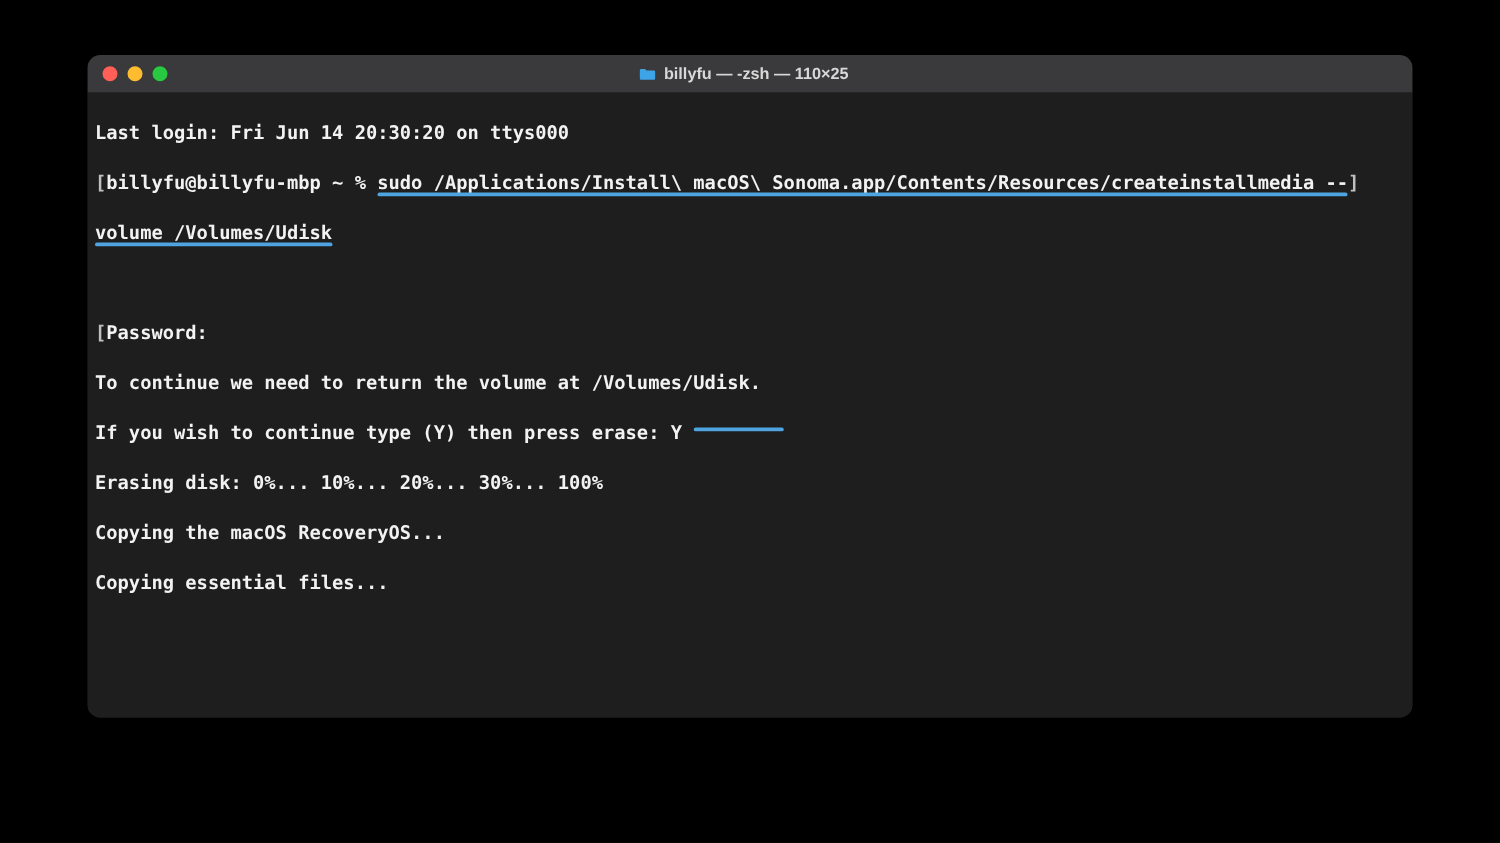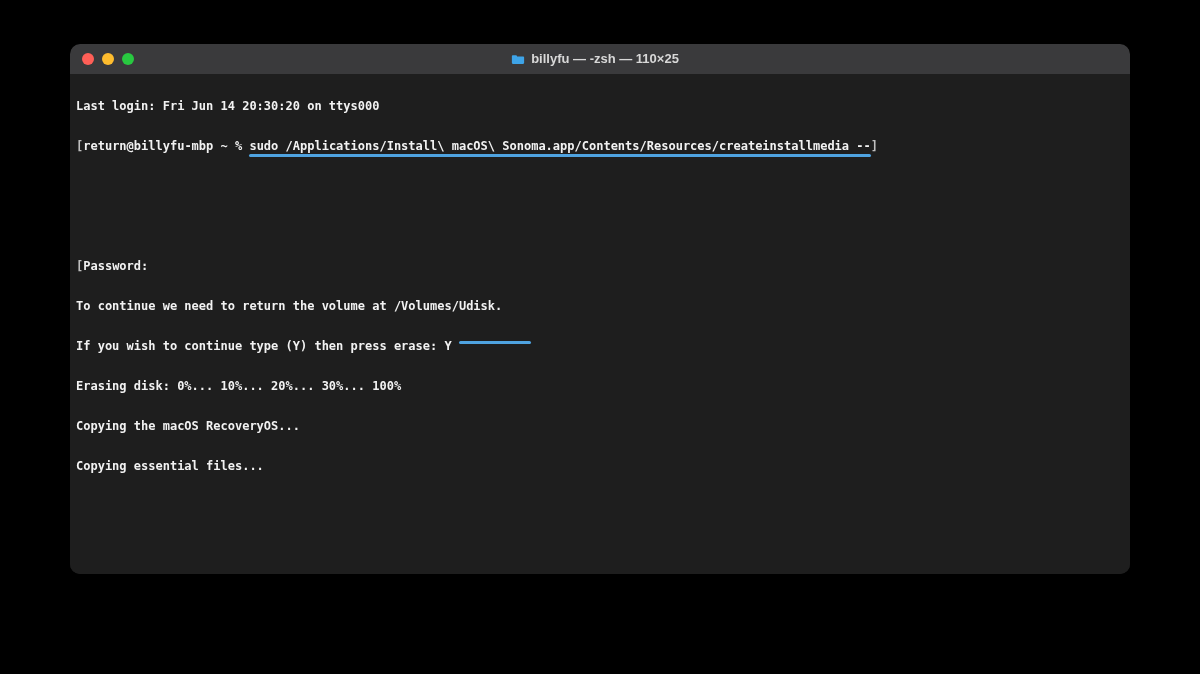--- a/index.html
+++ b/index.html
@@ -64,21 +64,21 @@
   }
   .folder-icon {
     width: 14px;
     height: 11px;
     display: inline-block;
   }
   .terminal-body {
     flex: 1 1 auto;
     background: #1e1e1e;
     color: #f2f2f2;
-    font-size: 12px;
+    font-size: 15px;
     line-height: 20px;
     padding: 2px 6px 6px 6px;
     white-space: pre;
     font-weight: 600;
     letter-spacing: 0;
     position: relative;
   }
   .tline { display: block; }
   .hl-wrap {
     display: inline-block;
@@ -113,22 +113,22 @@
             <path d="M1 2.2C1 1.54 1.54 1 2.2 1h3.2c.4 0 .78.2 1 .54L7 2.5h6.8c.66 0 1.2.54 1.2 1.2v6.1c0 .66-.54 1.2-1.2 1.2H2.2C1.54 11 1 10.46 1 9.8V2.2z" fill="#3ea4e8"></path>
           </svg>
         </span>
         <span>billyfu — -zsh — 110×25</span>
       </span>
     </div>
   </div>
 
   <div class="terminal-body">
 <span class="tline">Last login: Fri Jun 14 20:30:20 on ttys000</span>
-<span class="tline"><span class="bracket">[</span><span>return@billyfu-mbp ~ % </span><span class="hl-wrap"><span>sudo /Applications/Install\ macOS\ Sonoma.app/Contents/Resources/createinstallmedia --</span><span class="hl-underline"></span></span><span class="bracket">]</span></span>
-<span class="tline"><span class="hl-wrap"><span class="hl-underline"></span></span></span>
+<span class="tline"><span class="bracket">[</span><span>billyfu@billyfu-mbp ~ % </span><span class="hl-wrap"><span>sudo /Applications/Install\ macOS\ Sonoma.app/Contents/Resources/createinstallmedia --</span><span class="hl-underline"></span></span><span class="bracket">]</span></span>
+<span class="tline"><span class="hl-wrap"><span>volume /Volumes/Udisk</span><span class="hl-underline"></span></span></span>
 <span class="tline"> </span>
 <span class="tline"><span class="bracket">[</span><span>Password:</span></span>
 <span class="tline">To continue we need to return the volume at /Volumes/Udisk.</span>
 <span class="tline"><span>If you wish to continue type (Y) then press erase: Y</span> <span class="hl-wrap" style="width:72px;"><span class="hl-underline" style="bottom:6px;"></span></span></span>
 <span class="tline">Erasing disk: 0%... 10%... 20%... 30%... 100%</span>
 <span class="tline">Copying the macOS RecoveryOS...</span>
 <span class="tline">Copying essential files...</span>
 
 
 

